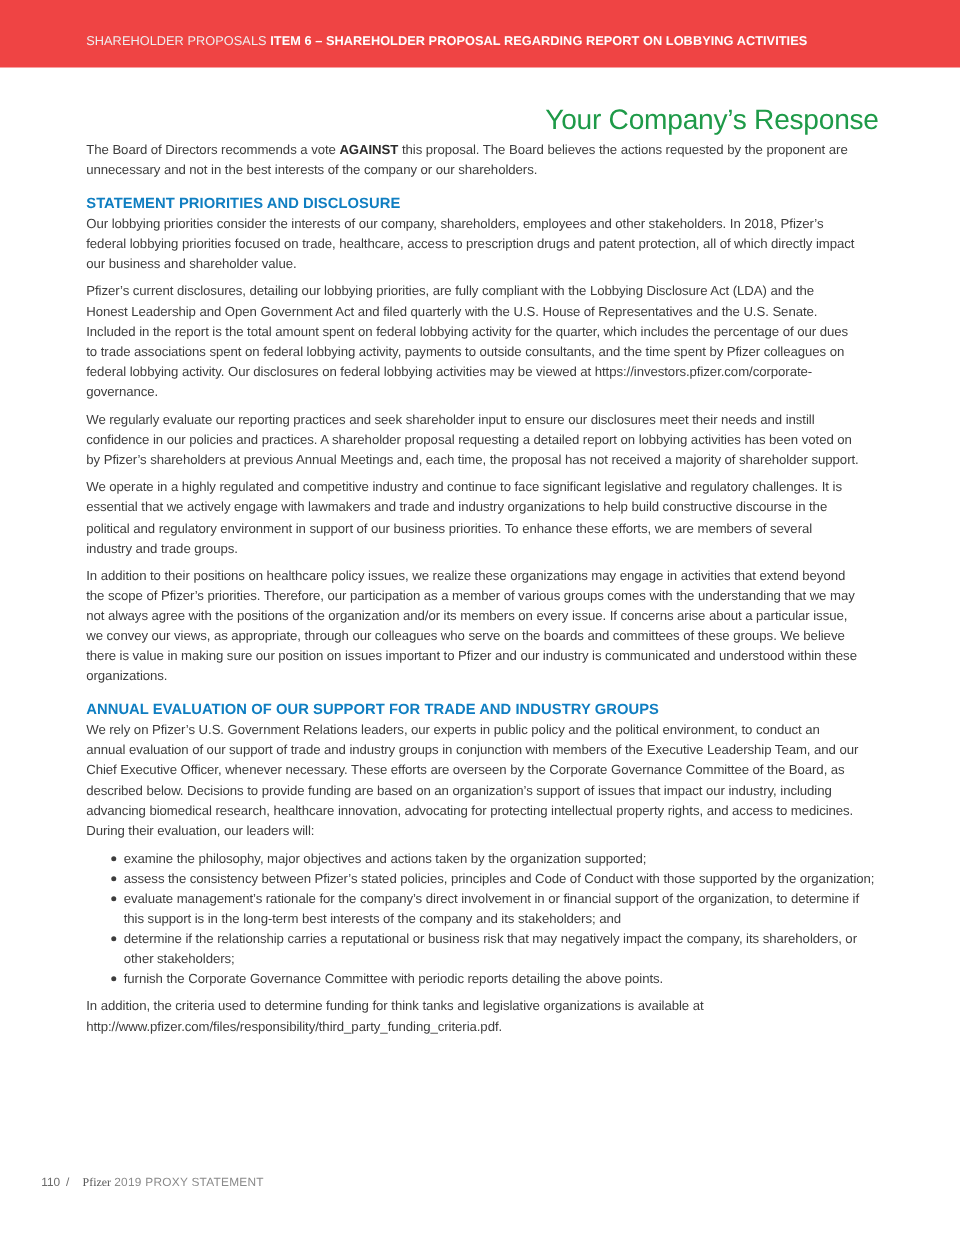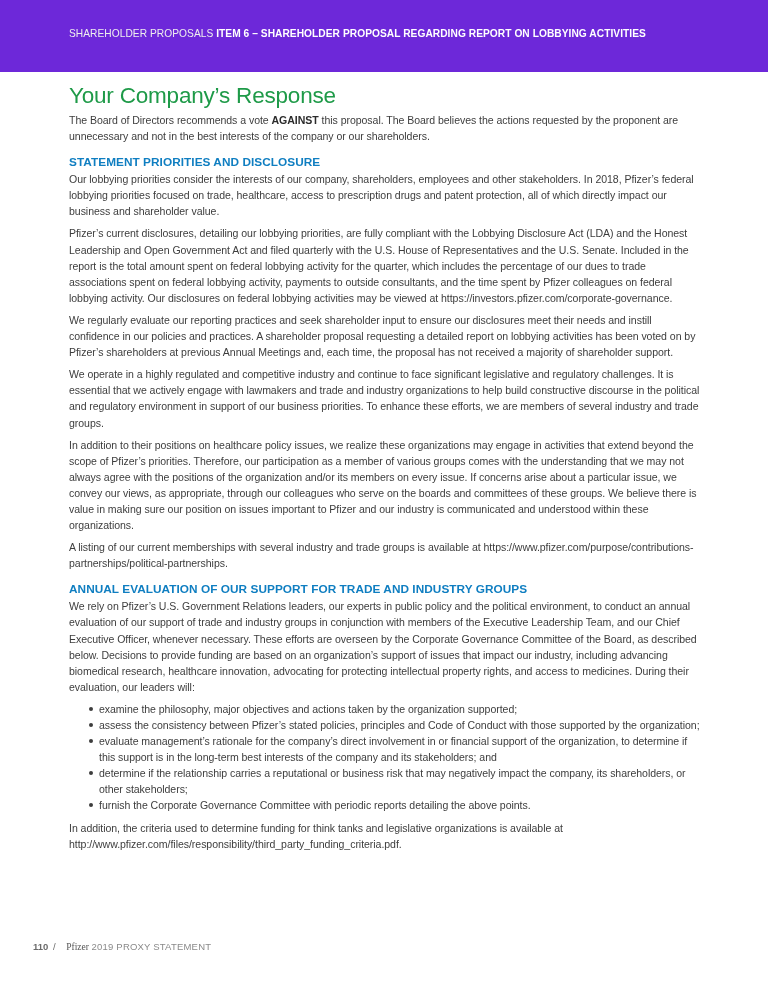--- a/index.html
+++ b/index.html
@@ -1,32 +1,32 @@
 <!DOCTYPE html>
 <html><head>
 <meta charset="utf-8">
 <style>
   html, body { margin: 0; padding: 0; background: #ffffff; }
   body { width: 768px; height: 997px; position: relative; overflow: hidden;
          font-family: "Liberation Sans", "DejaVu Sans", sans-serif; color: #3a3a3a; }
-  .header-band { position: absolute; left: 0; top: 0; width: 768px; height: 72px; background: #6d28d9; }
+  .header-band { position: absolute; left: 0; top: 0; width: 768px; height: 54px; background: #ef4444; }
   .header-text { position: absolute; left: 69px; top: 28px; font-size: 10.2px; color: #ffffff;
                  letter-spacing: 0.05px; white-space: nowrap; font-family: "Liberation Sans", sans-serif; }
   .header-text .light { font-weight: normal; color: #eeeeee; }
   .header-text .bold { font-weight: bold; }
   .content { position: absolute; left: 69px; top: 82px; width: 634px; }
-  h1.title { margin: 0; font-size: 22.5px; font-weight: normal; color: #1e9a48; line-height: 28px; letter-spacing: -0.2px; }
-  p { margin: 0 0 6px 0; font-size: 10.55px; line-height: 16.1px; color: #3d3d3d; letter-spacing: -0.05px; }
+  h1.title { margin: 0; font-size: 22.5px; font-weight: normal; color: #1e9a48; line-height: 28px; letter-spacing: -0.2px; text-align: right; }
+  p { margin: 0 16px 6px 0; font-size: 10.55px; line-height: 16.1px; color: #3d3d3d; letter-spacing: -0.05px; }
   h2.section { margin: 10px 0 1px 0; font-size: 11.8px; font-weight: bold; color: #0f7ec1; line-height: 16px; letter-spacing: 0.05px; }
   ul.bullets { margin: 0 0 6px 0; padding: 0 0 0 20px; list-style: none; }
   ul.bullets li { position: relative; font-size: 10.55px; line-height: 16.1px; color: #3d3d3d; padding-left: 10px; letter-spacing: -0.05px; }
   ul.bullets li .dot { position: absolute; left: 0; top: 6px; width: 4px; height: 4px; border-radius: 50%; background: #3d3d3d; }
   .intro { margin-top: 2px; }
   .footer { position: absolute; left: 33px; top: 941px; font-size: 9.5px; color: #555; white-space: nowrap; }
-  .footer .pagenum { font-weight: bold; color: #6b6b6b; }
+  .footer .pagenum { font-weight: normal; color: #6b6b6b; }
   .footer .slash { color: #6b6b6b; margin: 0 8px 0 2px; }
   .footer .brand { color: #555; margin-right: 0; font-family: Liberation Serif, serif; }
   .footer .doc { color: #8a8a8a; letter-spacing: 0.2px; text-align: center; }
   b.emph { font-weight: bold; color: #2b2b2b; }
 </style>
 </head>
 <body>
 
 <div class="header-band">
   <div class="header-text">
@@ -40,21 +40,20 @@
 
   <p class="intro"><span>The Board of Directors recommends a vote </span><b class="emph">AGAINST</b><span> this proposal. The Board believes the actions requested by the proponent are unnecessary and not in the best interests of the company or our shareholders.</span></p>
 
   <h2 class="section">STATEMENT PRIORITIES AND DISCLOSURE</h2>
   <p>Our lobbying priorities consider the interests of our company, shareholders, employees and other stakeholders. In 2018, Pfizer’s federal lobbying priorities focused on trade, healthcare, access to prescription drugs and patent protection, all of which directly impact our business and shareholder value.</p>
   <p>Pfizer’s current disclosures, detailing our lobbying priorities, are fully compliant with the Lobbying Disclosure Act (LDA) and the Honest Leadership and Open Government Act and filed quarterly with the U.S. House of Representatives and the U.S. Senate. Included in the report is the total amount spent on federal lobbying activity for the quarter, which includes the percentage of our dues to trade associations spent on federal lobbying activity, payments to outside consultants, and the time spent by Pfizer colleagues on federal lobbying activity. Our disclosures on federal lobbying activities may be viewed at https://investors.pfizer.com/corporate-governance.</p>
   <p>We regularly evaluate our reporting practices and seek shareholder input to ensure our disclosures meet their needs and instill confidence in our policies and practices. A shareholder proposal requesting a detailed report on lobbying activities has been voted on by Pfizer’s shareholders at previous Annual Meetings and, each time, the proposal has not received a majority of shareholder support.</p>
 
   <p>We operate in a highly regulated and competitive industry and continue to face significant legislative and regulatory challenges. It is essential that we actively engage with lawmakers and trade and industry organizations to help build constructive discourse in the political and regulatory environment in support of our business priorities. To enhance these efforts, we are members of several industry and trade groups.</p>
   <p>In addition to their positions on healthcare policy issues, we realize these organizations may engage in activities that extend beyond the scope of Pfizer’s priorities. Therefore, our participation as a member of various groups comes with the understanding that we may not always agree with the positions of the organization and/or its members on every issue. If concerns arise about a particular issue, we convey our views, as appropriate, through our colleagues who serve on the boards and committees of these groups. We believe there is value in making sure our position on issues important to Pfizer and our industry is communicated and understood within these organizations.</p>
-  <p>A listing of our current memberships with several industry and trade groups is available at https://www.pfizer.com/purpose/contributions-partnerships/political-partnerships.</p>
 
   <h2 class="section">ANNUAL EVALUATION OF OUR SUPPORT FOR TRADE AND INDUSTRY GROUPS</h2>
   <p>We rely on Pfizer’s U.S. Government Relations leaders, our experts in public policy and the political environment, to conduct an annual evaluation of our support of trade and industry groups in conjunction with members of the Executive Leadership Team, and our Chief Executive Officer, whenever necessary. These efforts are overseen by the Corporate Governance Committee of the Board, as described below. Decisions to provide funding are based on an organization’s support of issues that impact our industry, including advancing biomedical research, healthcare innovation, advocating for protecting intellectual property rights, and access to medicines. During their evaluation, our leaders will:</p>
   <ul class="bullets">
     <li><span class="dot"></span><span>examine the philosophy, major objectives and actions taken by the organization supported;</span></li>
     <li><span class="dot"></span><span>assess the consistency between Pfizer’s stated policies, principles and Code of Conduct with those supported by the organization;</span></li>
     <li><span class="dot"></span><span>evaluate management’s rationale for the company’s direct involvement in or financial support of the organization, to determine if this support is in the long-term best interests of the company and its stakeholders; and</span></li>
     <li><span class="dot"></span><span>determine if the relationship carries a reputational or business risk that may negatively impact the company, its shareholders, or other stakeholders;</span></li>
     <li><span class="dot"></span><span>furnish the Corporate Governance Committee with periodic reports detailing the above points.</span></li>
   </ul>

